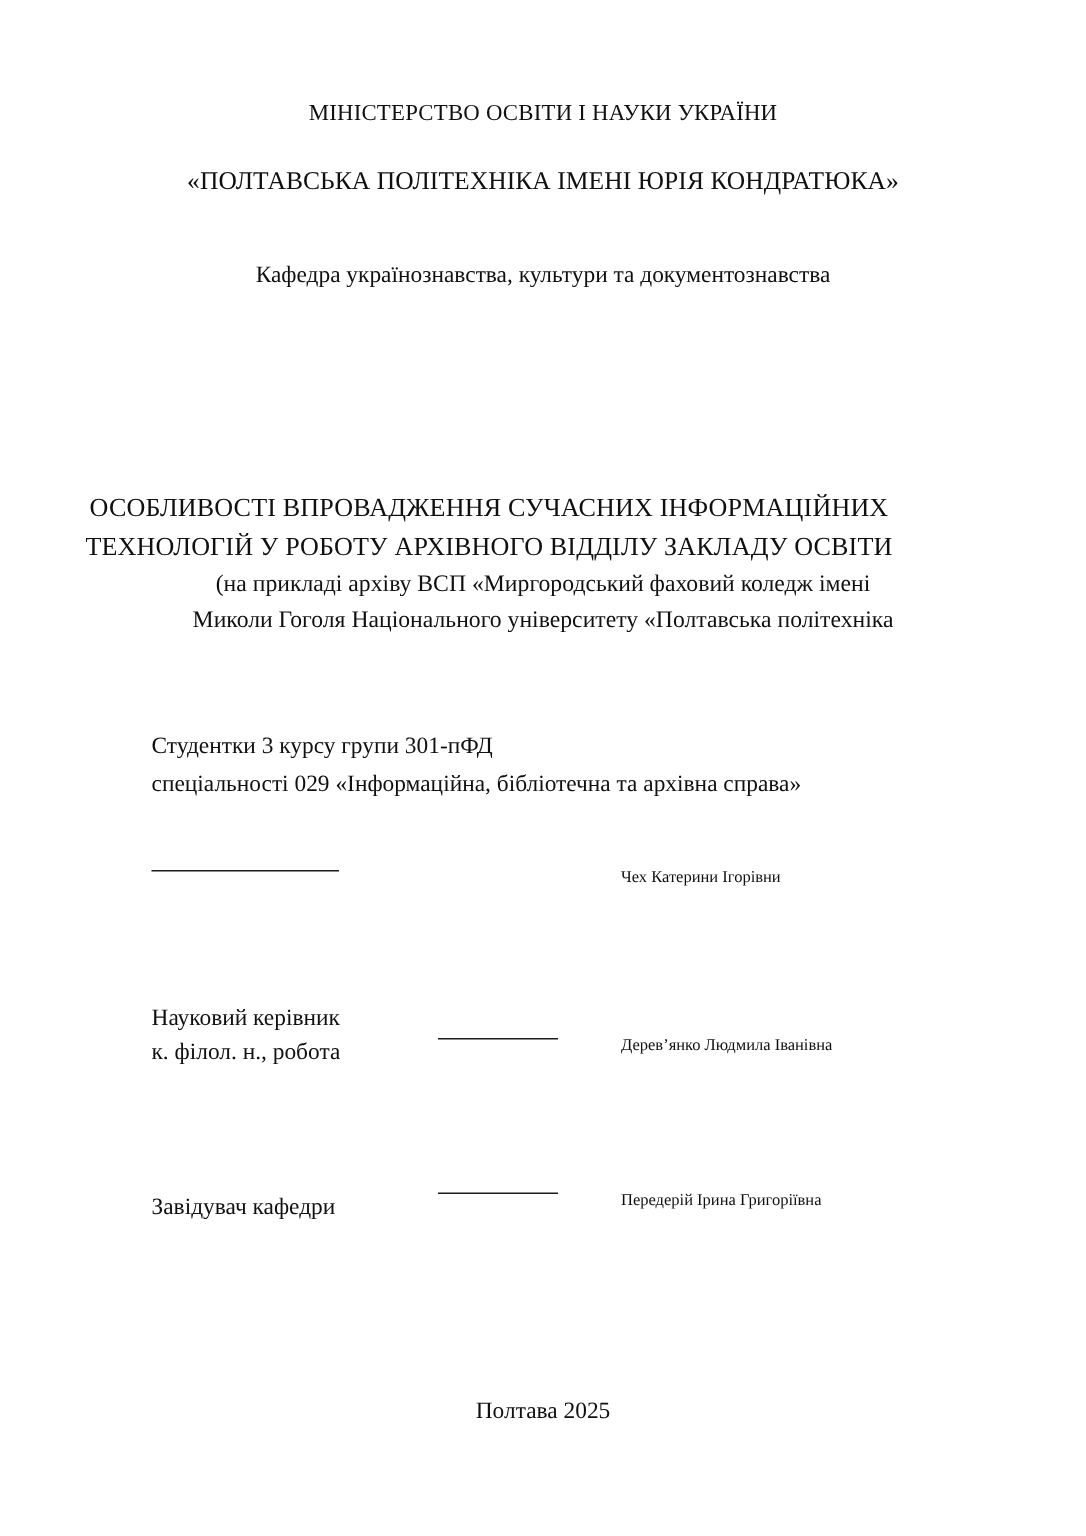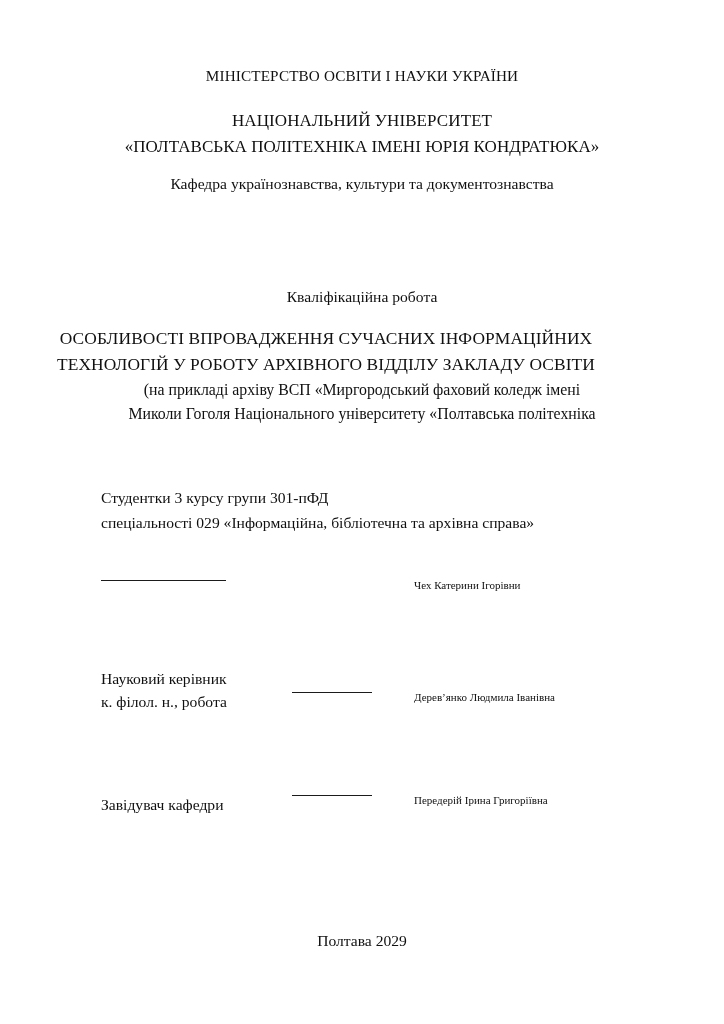--- a/index.html
+++ b/index.html
@@ -132,27 +132,25 @@
   }
 </style>
 </head>
 <body>
 
 <div class="page">
 
   <div class="abs centered t-ministry">МІНІСТЕРСТВО ОСВІТИ І НАУКИ УКРАЇНИ</div>
 
   <div class="abs centered t-univ">
-    <div class="l1">НАЦІОНАЛЬНИЙ УНІВЕРСИТЕТ</div>
     <div class="l2">«ПОЛТАВСЬКА ПОЛІТЕХНІКА ІМЕНІ ЮРІЯ КОНДРАТЮКА»</div>
   </div>
 
   <div class="abs centered t-dept">Кафедра українознавства, культури та документознавства</div>
 
-  <div class="abs centered t-kind">Кваліфікаційна робота</div>
 
   <div class="abs t-title">
     <div>ОСОБЛИВОСТІ ВПРОВАДЖЕННЯ СУЧАСНИХ ІНФОРМАЦІЙНИХ</div>
     <div>ТЕХНОЛОГІЙ У РОБОТУ АРХІВНОГО ВІДДІЛУ ЗАКЛАДУ ОСВІТИ</div>
   </div>
 
   <div class="abs t-subtitle">
     <div>(на прикладі архіву ВСП «Миргородський фаховий коледж імені</div>
     <div>Миколи Гоголя Національного університету «Полтавська політехніка</div>
   </div>
@@ -173,15 +171,15 @@
   </div>
   <div class="rule rule-short r-adv-rule"></div>
   <div class="name-col r-adv-name">Дерев’янко Людмила Іванівна</div>
 
   <div class="sig-row r-head-label">
     <span class="role">Завідувач кафедри</span>
   </div>
   <div class="rule rule-short r-head-rule"></div>
   <div class="name-col r-head-name">Передерій Ірина Григоріївна</div>
 
-  <div class="abs centered t-place">Полтава 2029</div>
+  <div class="abs centered t-place">Полтава 2025</div>
 
 </div>
 
 </body></html>

